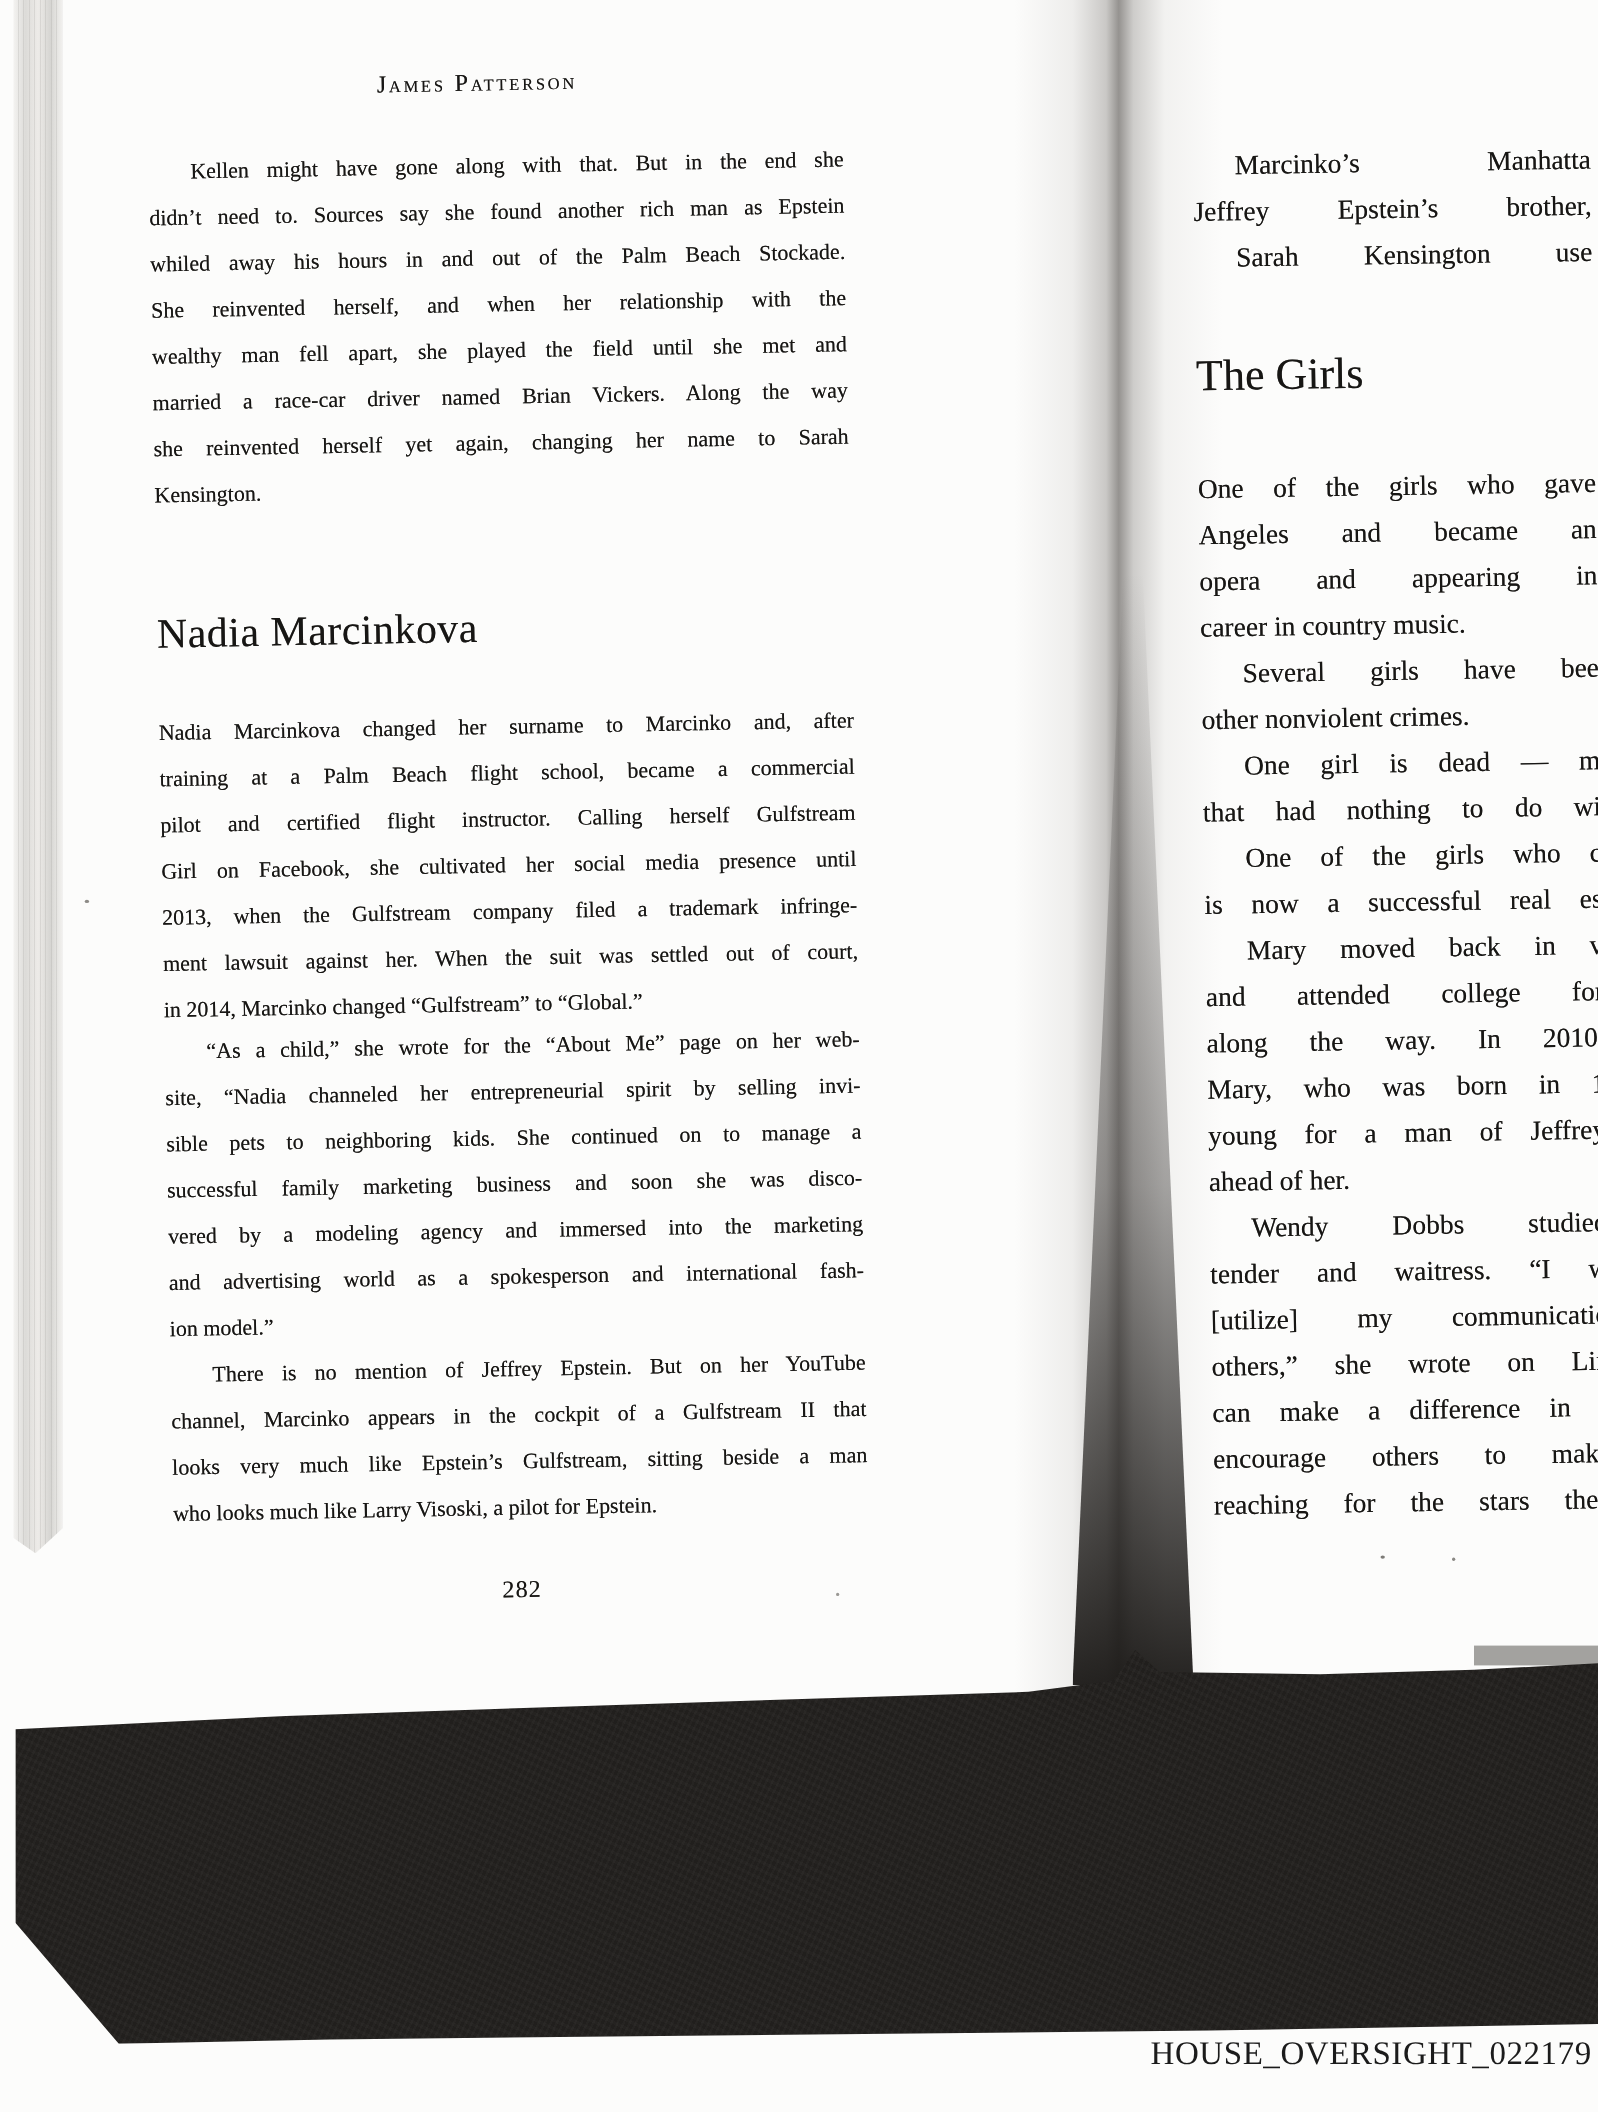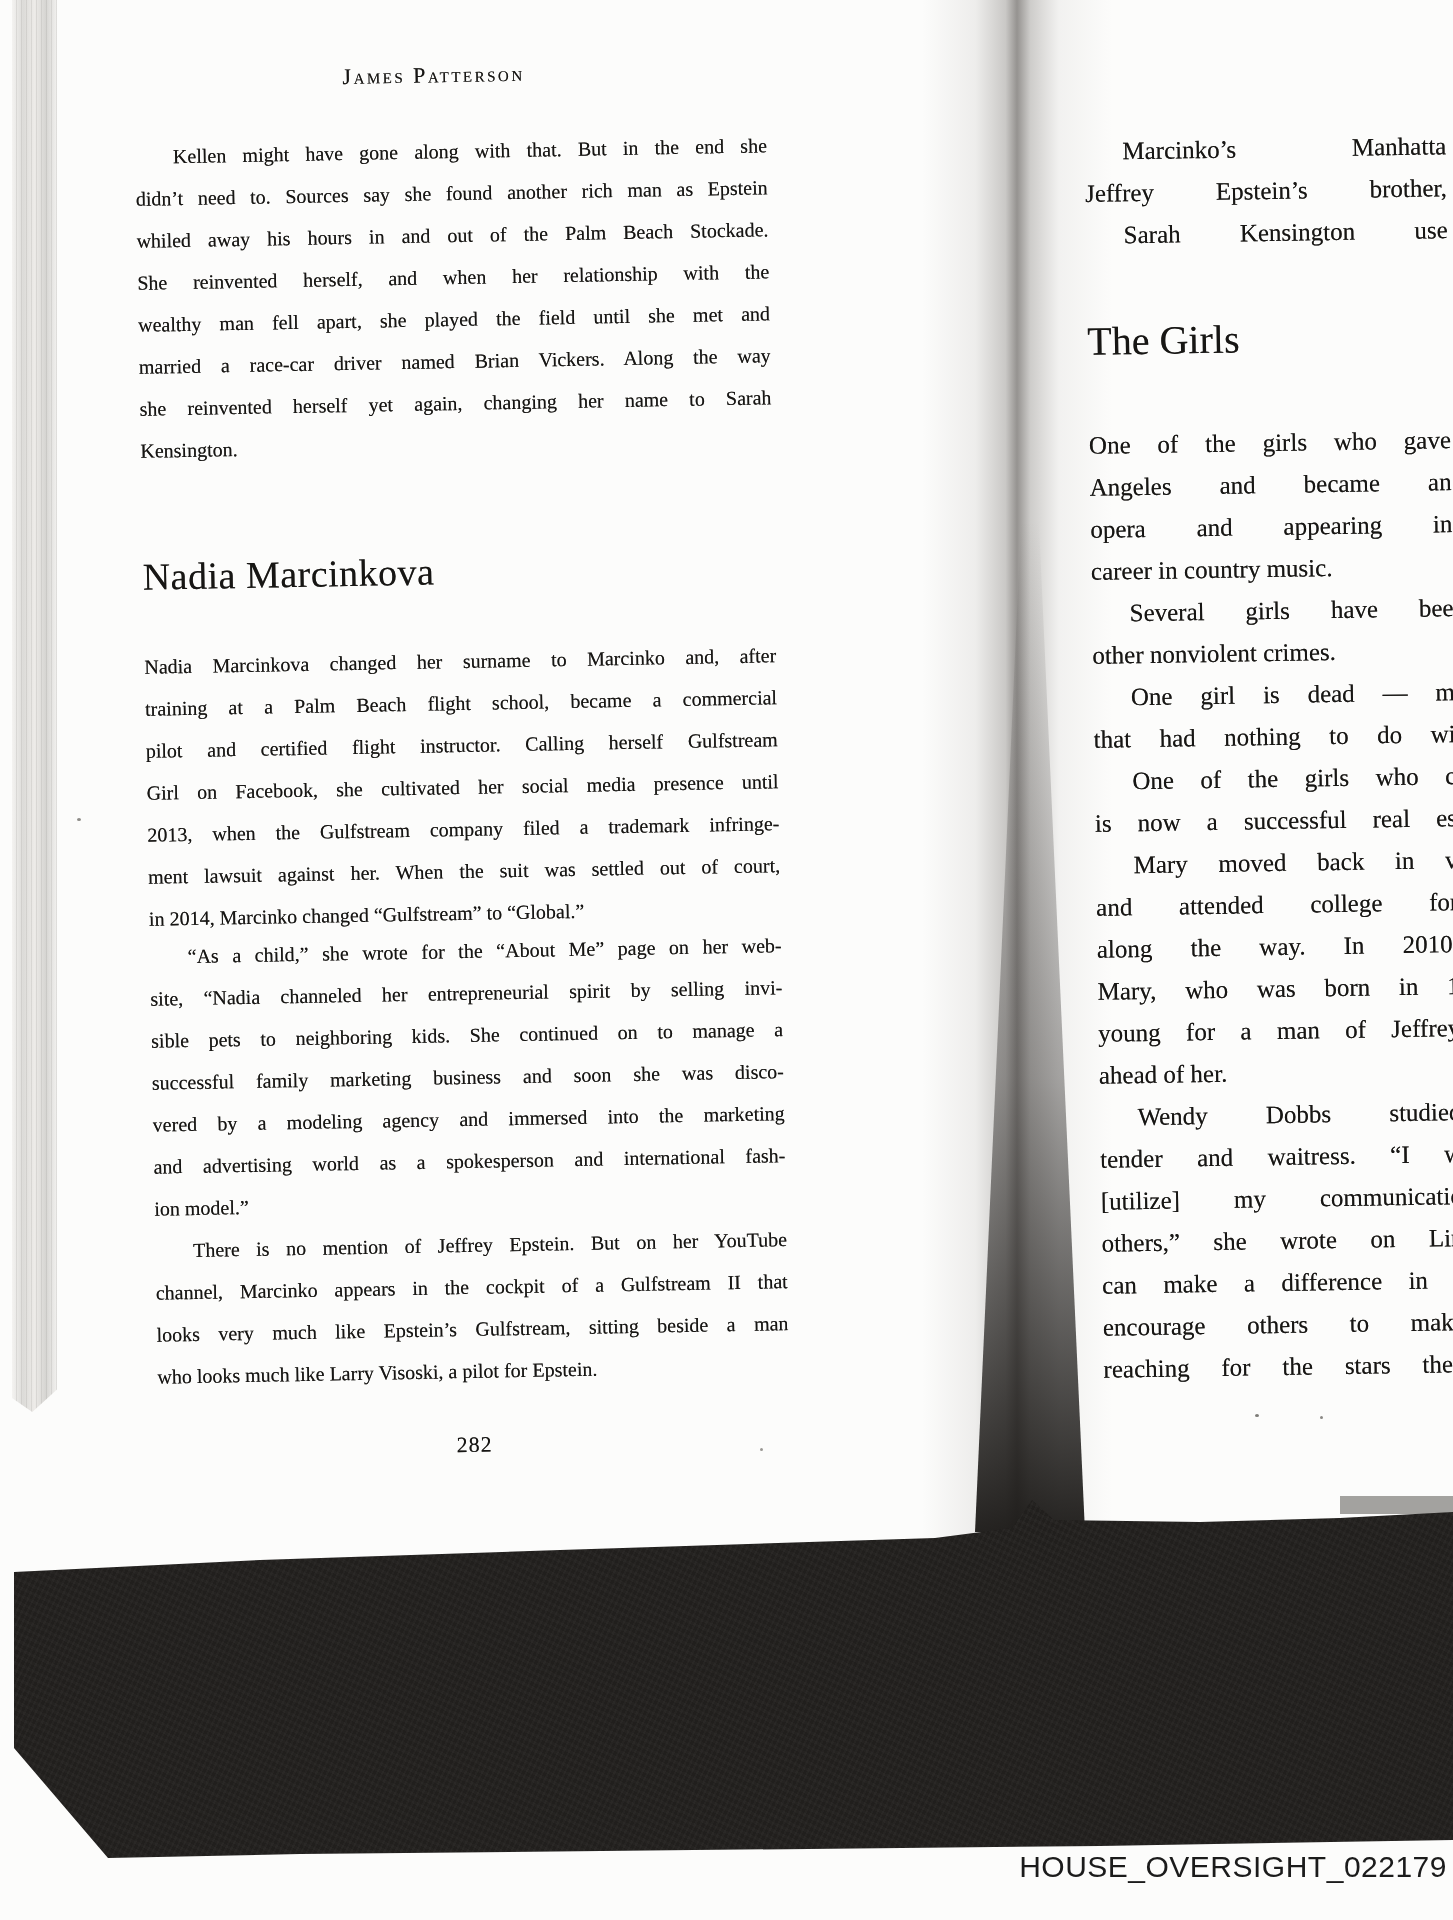--- a/index.html
+++ b/index.html
@@ -90,21 +90,21 @@
       1453px 1840px, 1100px 1846px, 300px 1854px, 108px 1858px,
       14px 1748px);
   }
   .band-notch{
     position:absolute;left:1340px;top:1496px;width:113px;height:18px;
     background:#4a4744;opacity:.5;
   }
   
   .watermark{
     position:absolute;top:1850px;right:6px;
-    font-family:Liberation Sans, sans-serif;font-size:30px;
+    font-family:Liberation Serif, serif;font-size:30px;
     color:#1b1b1b;letter-spacing:.5px;
   }
   
   .speck{position:absolute;border-radius:50%;}
   .sp1{left:77px;top:818px;width:4px;height:3px;background:#8d8b87;}
   .sp2{left:1255px;top:1414px;width:4px;height:3px;background:#7d7b77;}
   .sp3{left:1320px;top:1416px;width:3px;height:3px;background:#8a8884;}
   .sp4{left:760px;top:1448px;width:3px;height:3px;background:#9a9894;}
 </style>
 </head>

